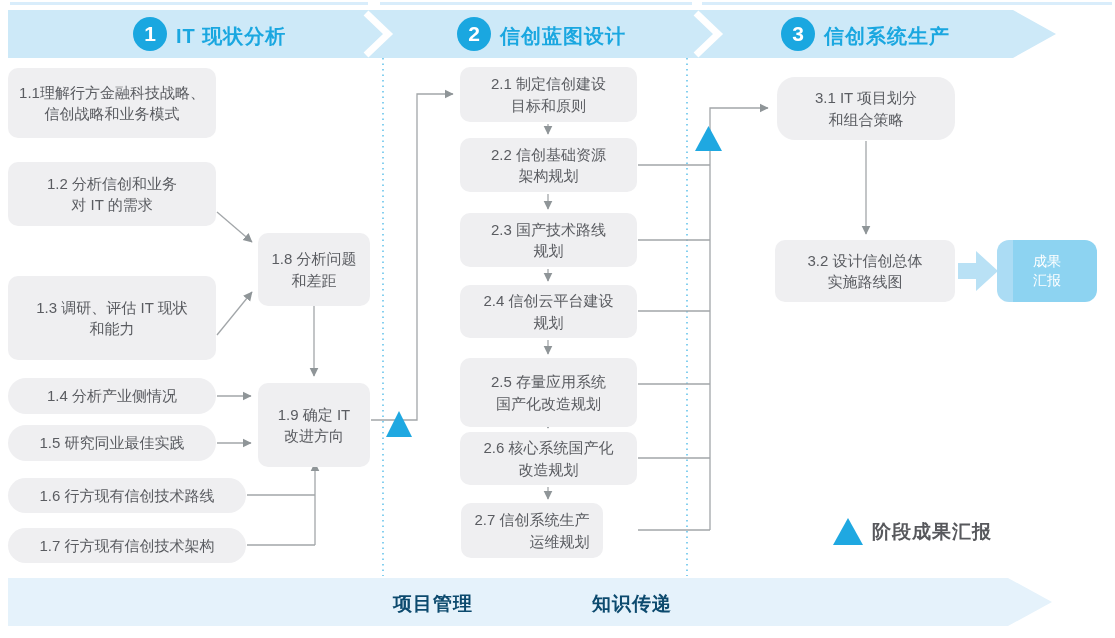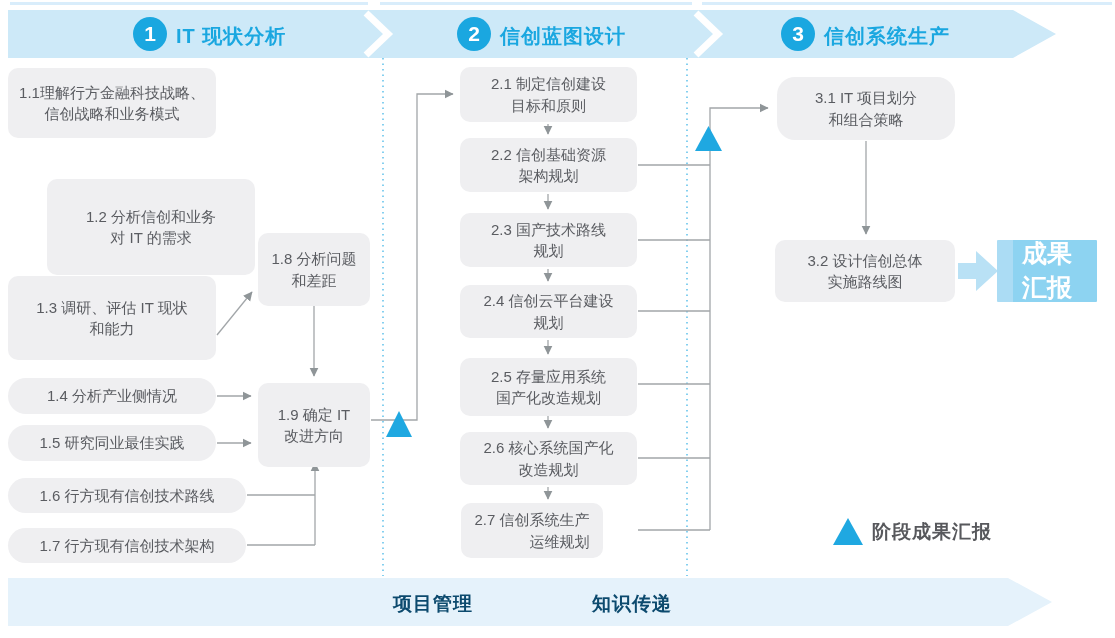--- a/index.html
+++ b/index.html
@@ -16,23 +16,23 @@
   .svg-layer{position:absolute;left:0;top:0;z-index:2;}
   .phase-circle{position:absolute;top:17px;width:34px;height:34px;border-radius:50%;
     background:#1aa7e0;color:#fff;font-weight:bold;font-size:21px;line-height:34px;
     text-align:center;z-index:3;}
   .phase-title{position:absolute;top:23px;color:#1aa7e0;font-weight:bold;font-size:20px;
     letter-spacing:1px;z-index:3;white-space:nowrap;}
   .box{position:absolute;background:#efeff1;border-radius:10px;color:#5a5c61;
     font-size:15px;line-height:1.42;display:flex;align-items:center;justify-content:center;
     text-align:center;white-space:pre-line;z-index:3;}
   .pill{border-radius:18px;}
-  .result-box{position:absolute;left:997px;top:240px;width:100px;height:62px;border-radius:1px;
+  .result-box{position:absolute;left:997px;top:240px;width:100px;height:62px;border-radius:12px;
     background:linear-gradient(90deg,#abdcf4 0px,#abdcf4 16px,#8dd3f1 16px);
-    color:#fff;font-weight:bold;font-size:25px;line-height:1.35;display:flex;align-items:center;
+    color:#fff;font-weight:normal;font-size:14px;line-height:1.35;display:flex;align-items:center;
     justify-content:center;text-align:center;white-space:pre-line;z-index:3;}
   .footer-label{position:absolute;top:591px;color:#0c4a6e;font-weight:bold;font-size:19px;
     letter-spacing:1px;z-index:3;white-space:nowrap;}
   .legend-triangle{position:absolute;left:833px;top:518px;width:0;height:0;
     border-left:15px solid transparent;border-right:15px solid transparent;
     border-bottom:27px solid #1fa8e1;z-index:3;}
   .legend-label{position:absolute;left:872px;top:519px;color:#57585c;font-weight:bold;
     font-size:19px;letter-spacing:1px;z-index:3;white-space:nowrap;}
 </style>
 </head>
@@ -100,42 +100,42 @@
 
   <div class="phase-circle" style="left:133px;">1</div>
   <div class="phase-title" style="left:176px;">IT 现状分析</div>
   <div class="phase-circle" style="left:457px;">2</div>
   <div class="phase-title" style="left:500px;">信创蓝图设计</div>
   <div class="phase-circle" style="left:781px;">3</div>
   <div class="phase-title" style="left:824px;">信创系统生产</div>
 
   <div class="box" style="left:8px;top:68px;width:208px;height:70px;">1.1理解行方金融科技战略、
 信创战略和业务模式</div>
-  <div class="box" style="left:8px;top:179px;width:208px;height:96px;margin-left:39px;">1.2 分析信创和业务
+  <div class="box" style="left:8px;top:162px;width:208px;height:64px;">1.2 分析信创和业务
 对 IT 的需求</div>
   <div class="box" style="left:8px;top:276px;width:208px;height:84px;">1.3 调研、评估 IT 现状
 和能力</div>
   <div class="box pill" style="left:8px;top:378px;width:208px;height:36px;">1.4 分析产业侧情况</div>
   <div class="box pill" style="left:8px;top:425px;width:208px;height:36px;">1.5 研究同业最佳实践</div>
   <div class="box pill" style="left:8px;top:478px;width:238px;height:35px;">1.6 行方现有信创技术路线</div>
   <div class="box pill" style="left:8px;top:528px;width:238px;height:35px;">1.7 行方现有信创技术架构</div>
   <div class="box" style="left:258px;top:233px;width:112px;height:73px;">1.8 分析问题
 和差距</div>
   <div class="box" style="left:258px;top:383px;width:112px;height:84px;">1.9 确定 IT
 改进方向</div>
 
   <div class="box" style="left:460px;top:67px;width:177px;height:55px;">2.1 制定信创建设
 目标和原则</div>
   <div class="box" style="left:460px;top:138px;width:177px;height:54px;">2.2 信创基础资源
 架构规划</div>
   <div class="box" style="left:460px;top:213px;width:177px;height:54px;">2.3 国产技术路线
 规划</div>
   <div class="box" style="left:460px;top:285px;width:177px;height:53px;">2.4 信创云平台建设
 规划</div>
-  <div class="box" style="left:460px;top:358px;width:177px;height:58px;">2.5 存量应用系统
+  <div class="box" style="left:460px;top:358px;width:177px;height:69px;">2.5 存量应用系统
 国产化改造规划</div>
   <div class="box" style="left:460px;top:432px;width:177px;height:53px;">2.6 核心系统国产化
 改造规划</div>
   <div class="box" style="left:461px;top:503px;width:142px;height:55px;text-align:right;">2.7 信创系统生产
 运维规划</div>
 
   <div class="box" style="left:777px;top:77px;width:178px;height:63px;border-radius:18px;">3.1 IT 项目划分
 和组合策略</div>
   <div class="box" style="left:775px;top:240px;width:180px;height:62px;">3.2 设计信创总体
 实施路线图</div>

